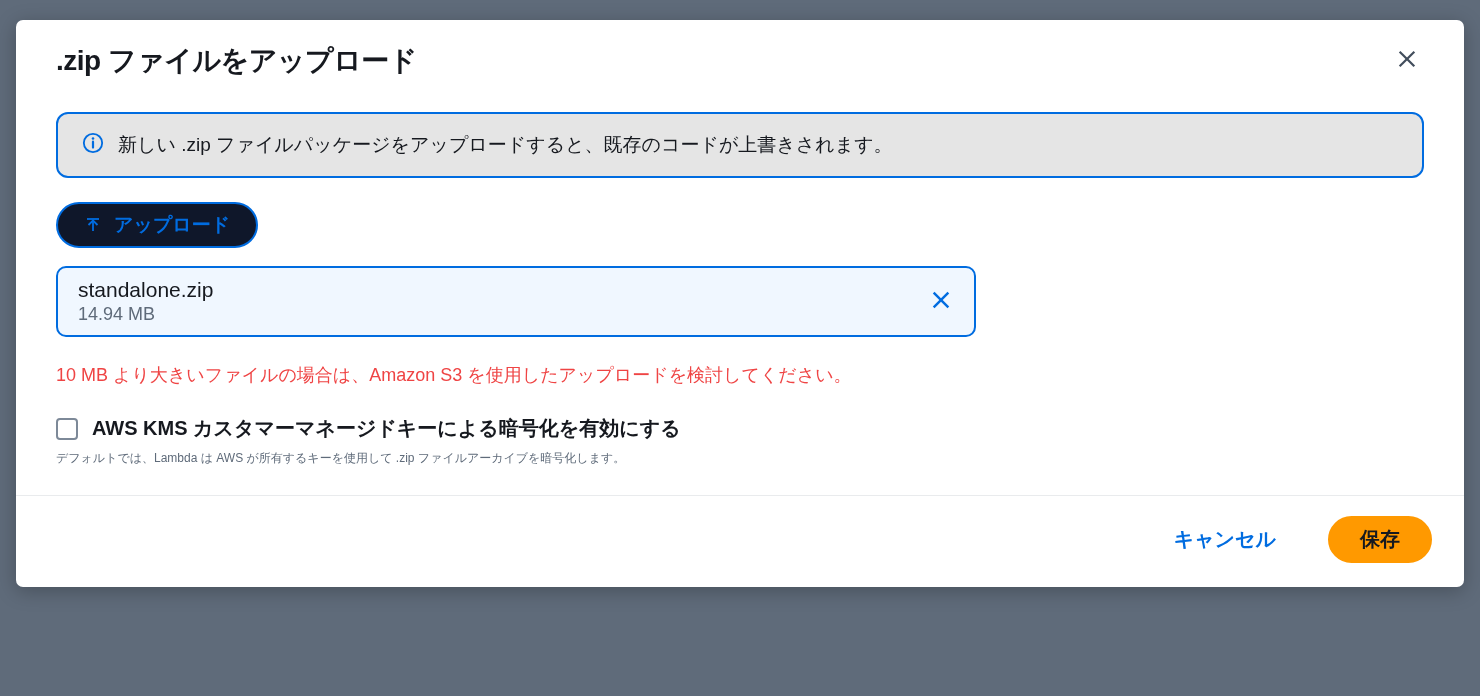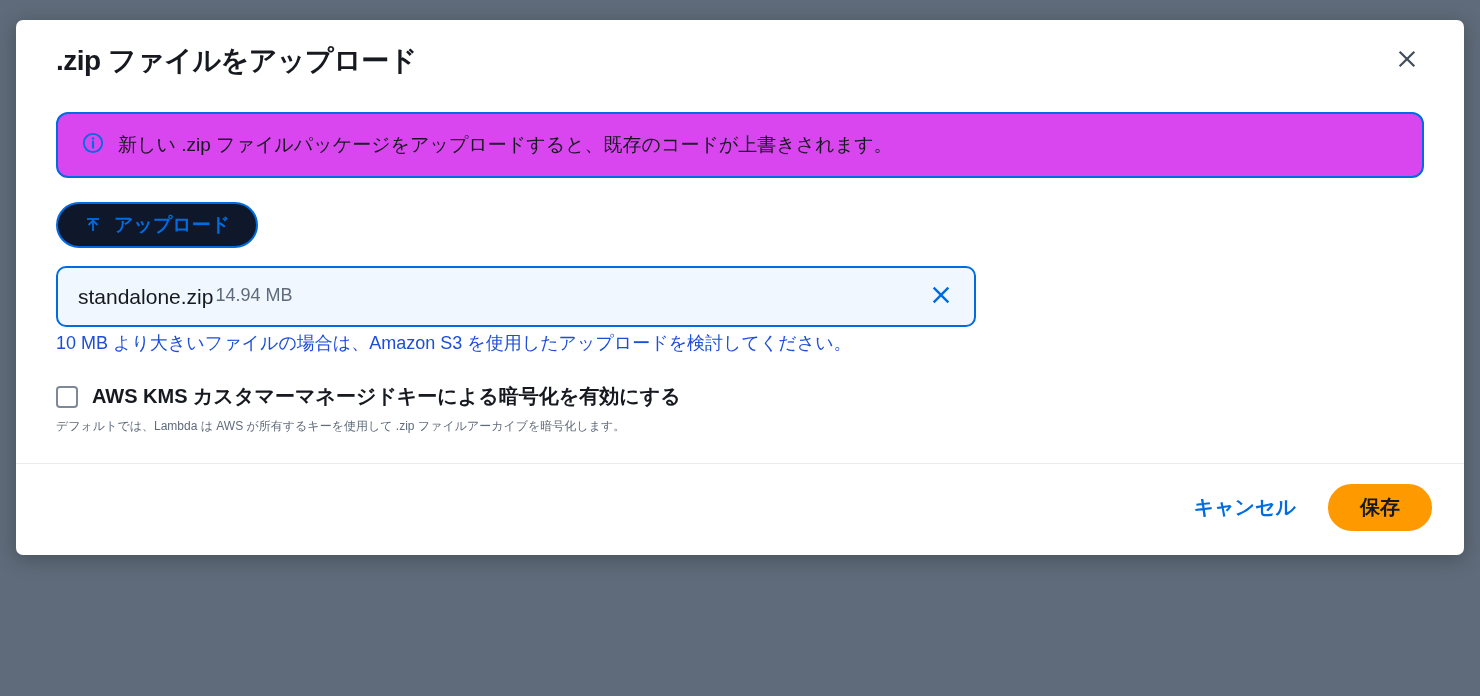--- a/index.html
+++ b/index.html
@@ -37,21 +37,21 @@
       display: flex;
       align-items: center;
       justify-content: center;
     }
     .close-btn svg { width: 22px; height: 22px; stroke: #414d5c; stroke-width: 2.4; }
 
     .modal-body { padding: 32px 40px 28px 40px; }
 
     .info-box {
       border: 2px solid #006ce0;
-      background: #d946ef;
+      background: #e5e5e5;
       border-radius: 12px;
       padding: 18px 24px;
       display: flex;
       align-items: center;
       gap: 14px;
     }
     .info-icon-wrap svg { width: 22px; height: 22px; }
     .info-text { font-size: 19px; color: #16191f; font-weight: 400; }
 
     .upload-btn {
@@ -75,32 +75,32 @@
       margin-top: 18px;
       width: 920px;
       border: 2px solid #006ce0;
       background: #f0f7ff;
       border-radius: 10px;
       padding: 10px 16px 10px 20px;
       display: flex;
       align-items: center;
       justify-content: space-between;
     }
-    .file-info { display: flex; flex-direction: row; gap: 2px; }
+    .file-info { display: flex; flex-direction: column; gap: 2px; }
     .file-name { font-size: 21px; color: #16191f; }
     .file-size { font-size: 18px; color: #5f6b7a; }
     .file-remove {
       background: none; border: none; cursor: pointer; padding: 6px; color: #006ce0;
     }
     .file-remove svg { width: 22px; height: 22px; stroke: #006ce0; stroke-width: 2.6; }
 
     .help-text {
-      margin-top: 4px;
+      margin-top: 26px;
       font-size: 18px;
-      color: #1d4ed8;
+      color: #ef4444;
     }
 
     .kms-row {
       margin-top: 28px;
       display: flex;
       align-items: center;
       gap: 14px;
     }
     .kms-checkbox {
       width: 22px; height: 22px;
@@ -117,21 +117,21 @@
       font-size: 12px;
       color: #5f6b7a;
     }
 
     .modal-footer {
       border-top: 1px solid #e9ebed;
       padding: 20px 32px 24px 32px;
       display: flex;
       justify-content: flex-end;
       align-items: center;
-      gap: 18px;
+      gap: 38px;
     }
     .btn-cancel {
       background: none;
       border: none;
       color: #006ce0;
       font-size: 20px;
       font-weight: 700;
       cursor: pointer;
       padding: 8px 14px;
     }

